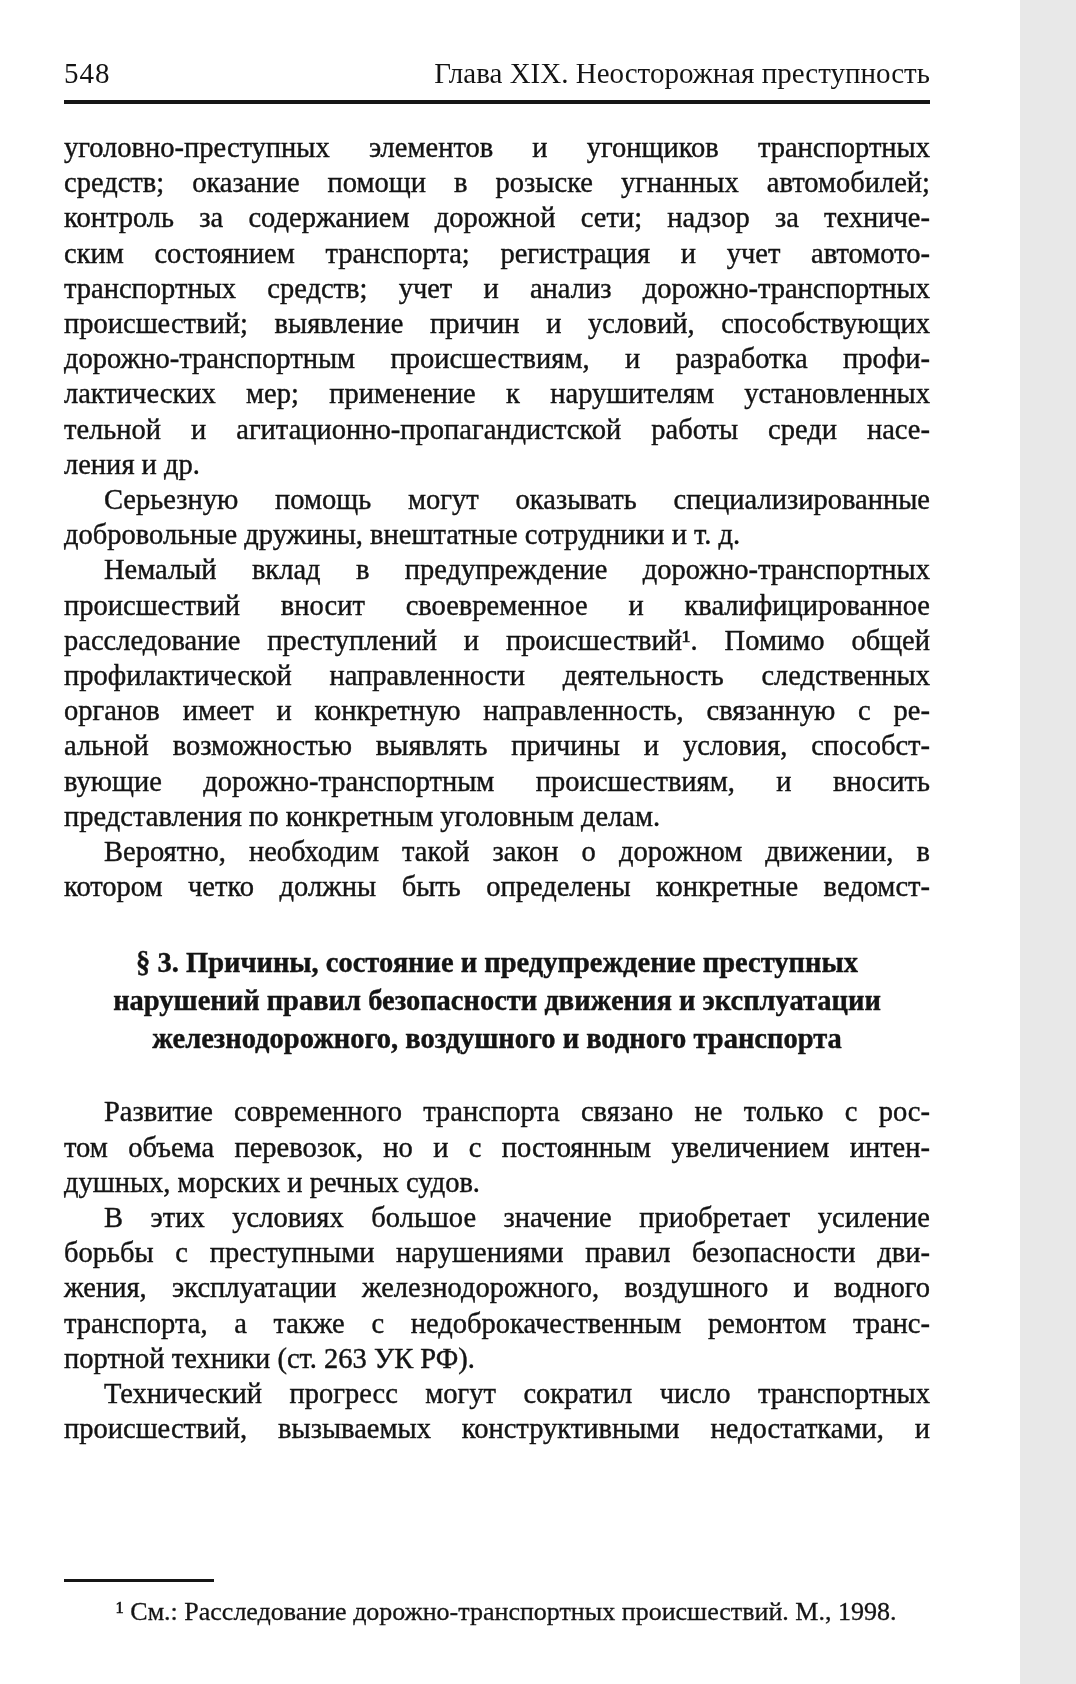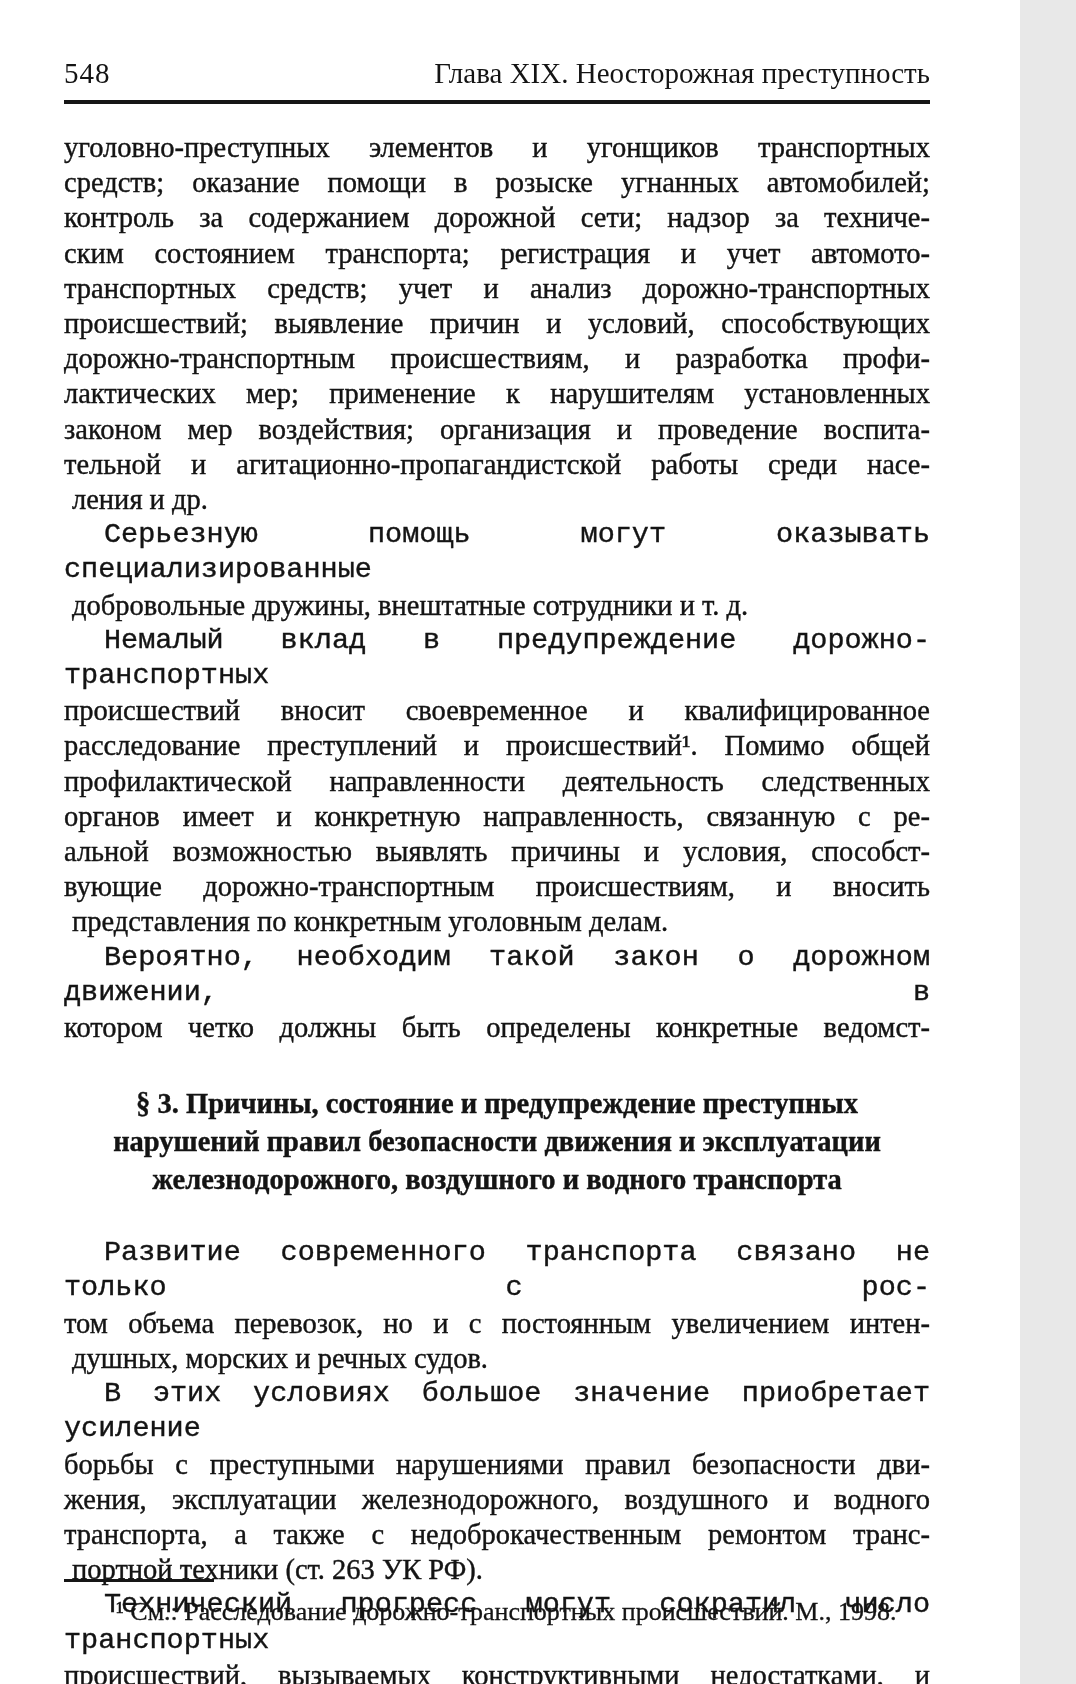--- a/index.html
+++ b/index.html
@@ -42,22 +42,22 @@
     font-size: 28.5px;
     line-height: 35.2px;
     -webkit-text-stroke: 0.4px #141414; 
   }
 
   .block.paragraph .line {
     text-align: justify;
     text-align-last: justify;
     white-space: normal;
   }
-  .block.paragraph .line.end { text-align-last: left; margin-left: 8px; }
-  .block.paragraph .line.first { text-indent: 40px; font-family: Liberation Mono, monospace; }
+  .block.paragraph .line.end { text-align-last: left; }
+  .block.paragraph .line.first { text-indent: 40px; }
 
   .block.heading {
     margin-top: 40px;
     margin-bottom: 36px;
     font-weight: bold;
     font-size: 28.5px;
     line-height: 38px;
   }
   .block.heading .line {
     text-align: center;
@@ -98,21 +98,20 @@
     <div class="page-body">
         <div class="block paragraph">
           <div class="line">уголовно-преступных элементов и угонщиков транспортных</div>
           <div class="line">средств; оказание помощи в розыске угнанных автомобилей;</div>
           <div class="line">контроль за содержанием дорожной сети; надзор за техниче-</div>
           <div class="line">ским состоянием транспорта; регистрация и учет автомото-</div>
           <div class="line">транспортных средств; учет и анализ дорожно-транспортных</div>
           <div class="line">происшествий; выявление причин и условий, способствующих</div>
           <div class="line">дорожно-транспортным происшествиям, и разработка профи-</div>
           <div class="line">лактических мер; применение к нарушителям установленных</div>
-          <div class="line">законом мер воздействия; организация и проведение воспита-</div>
           <div class="line">тельной и агитационно-пропагандистской работы среди насе-</div>
           <div class="line end">ления и др.</div>
         </div>
         <div class="block paragraph">
           <div class="line first">Серьезную помощь могут оказывать специализированные</div>
           <div class="line end">добровольные дружины, внештатные сотрудники и т. д.</div>
         </div>
         <div class="block paragraph">
           <div class="line first">Немалый вклад в предупреждение дорожно-транспортных</div>
           <div class="line">происшествий вносит своевременное и квалифицированное</div>

